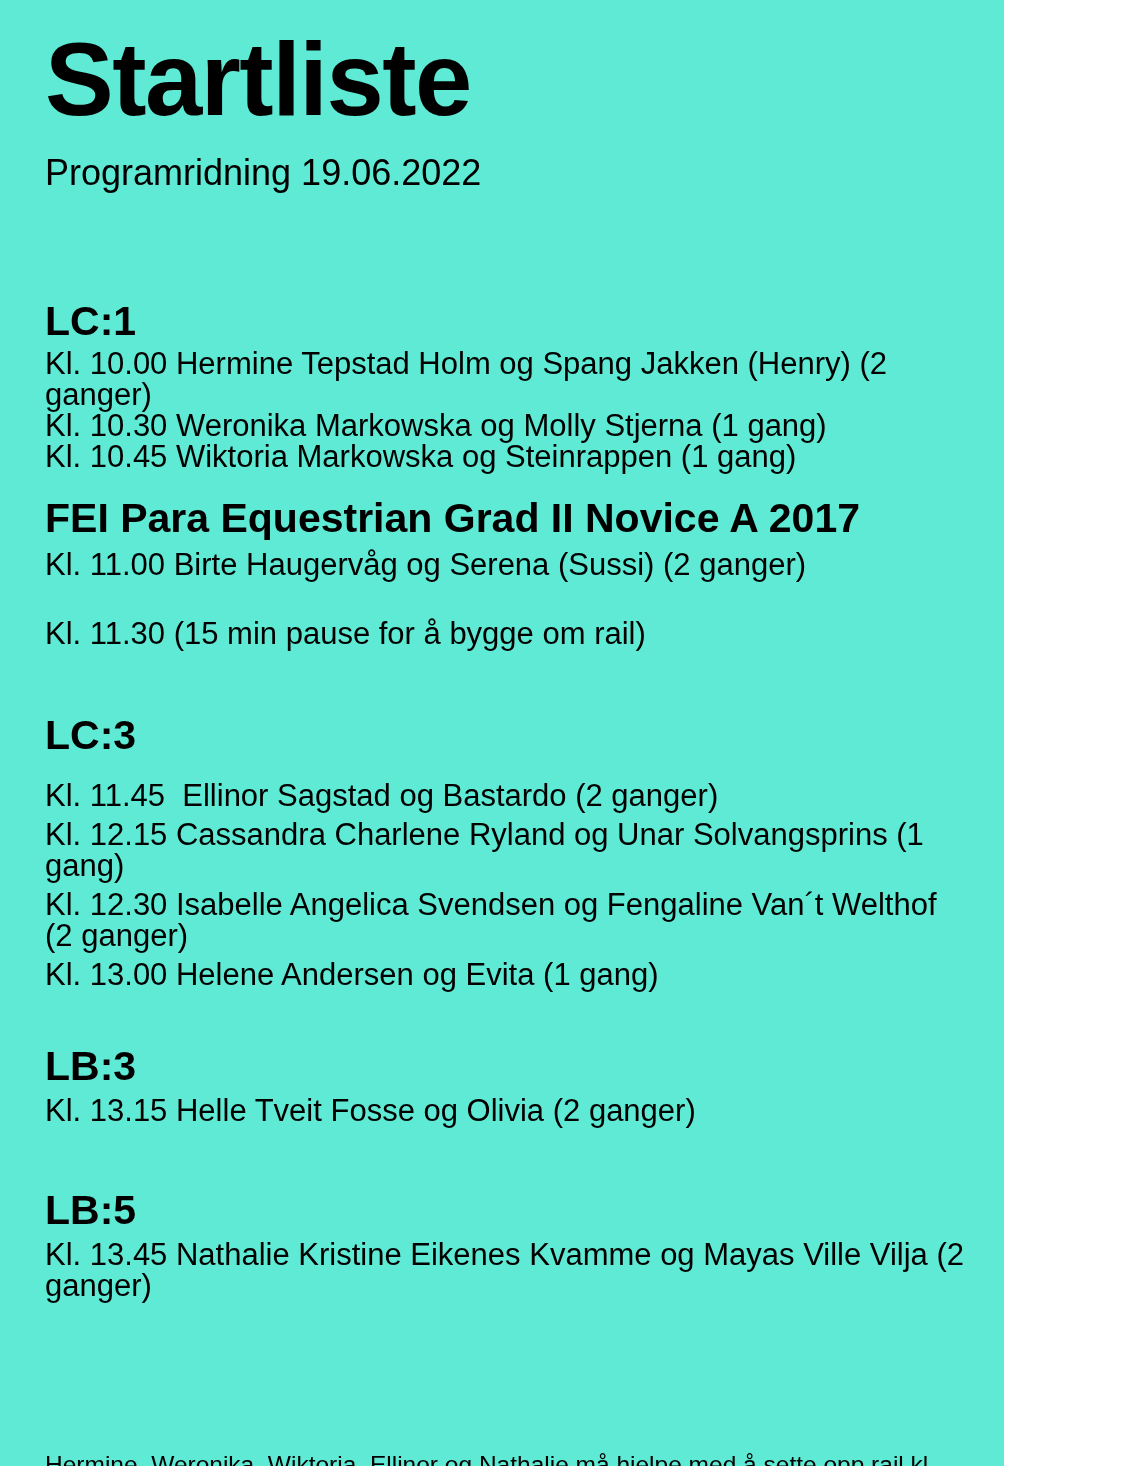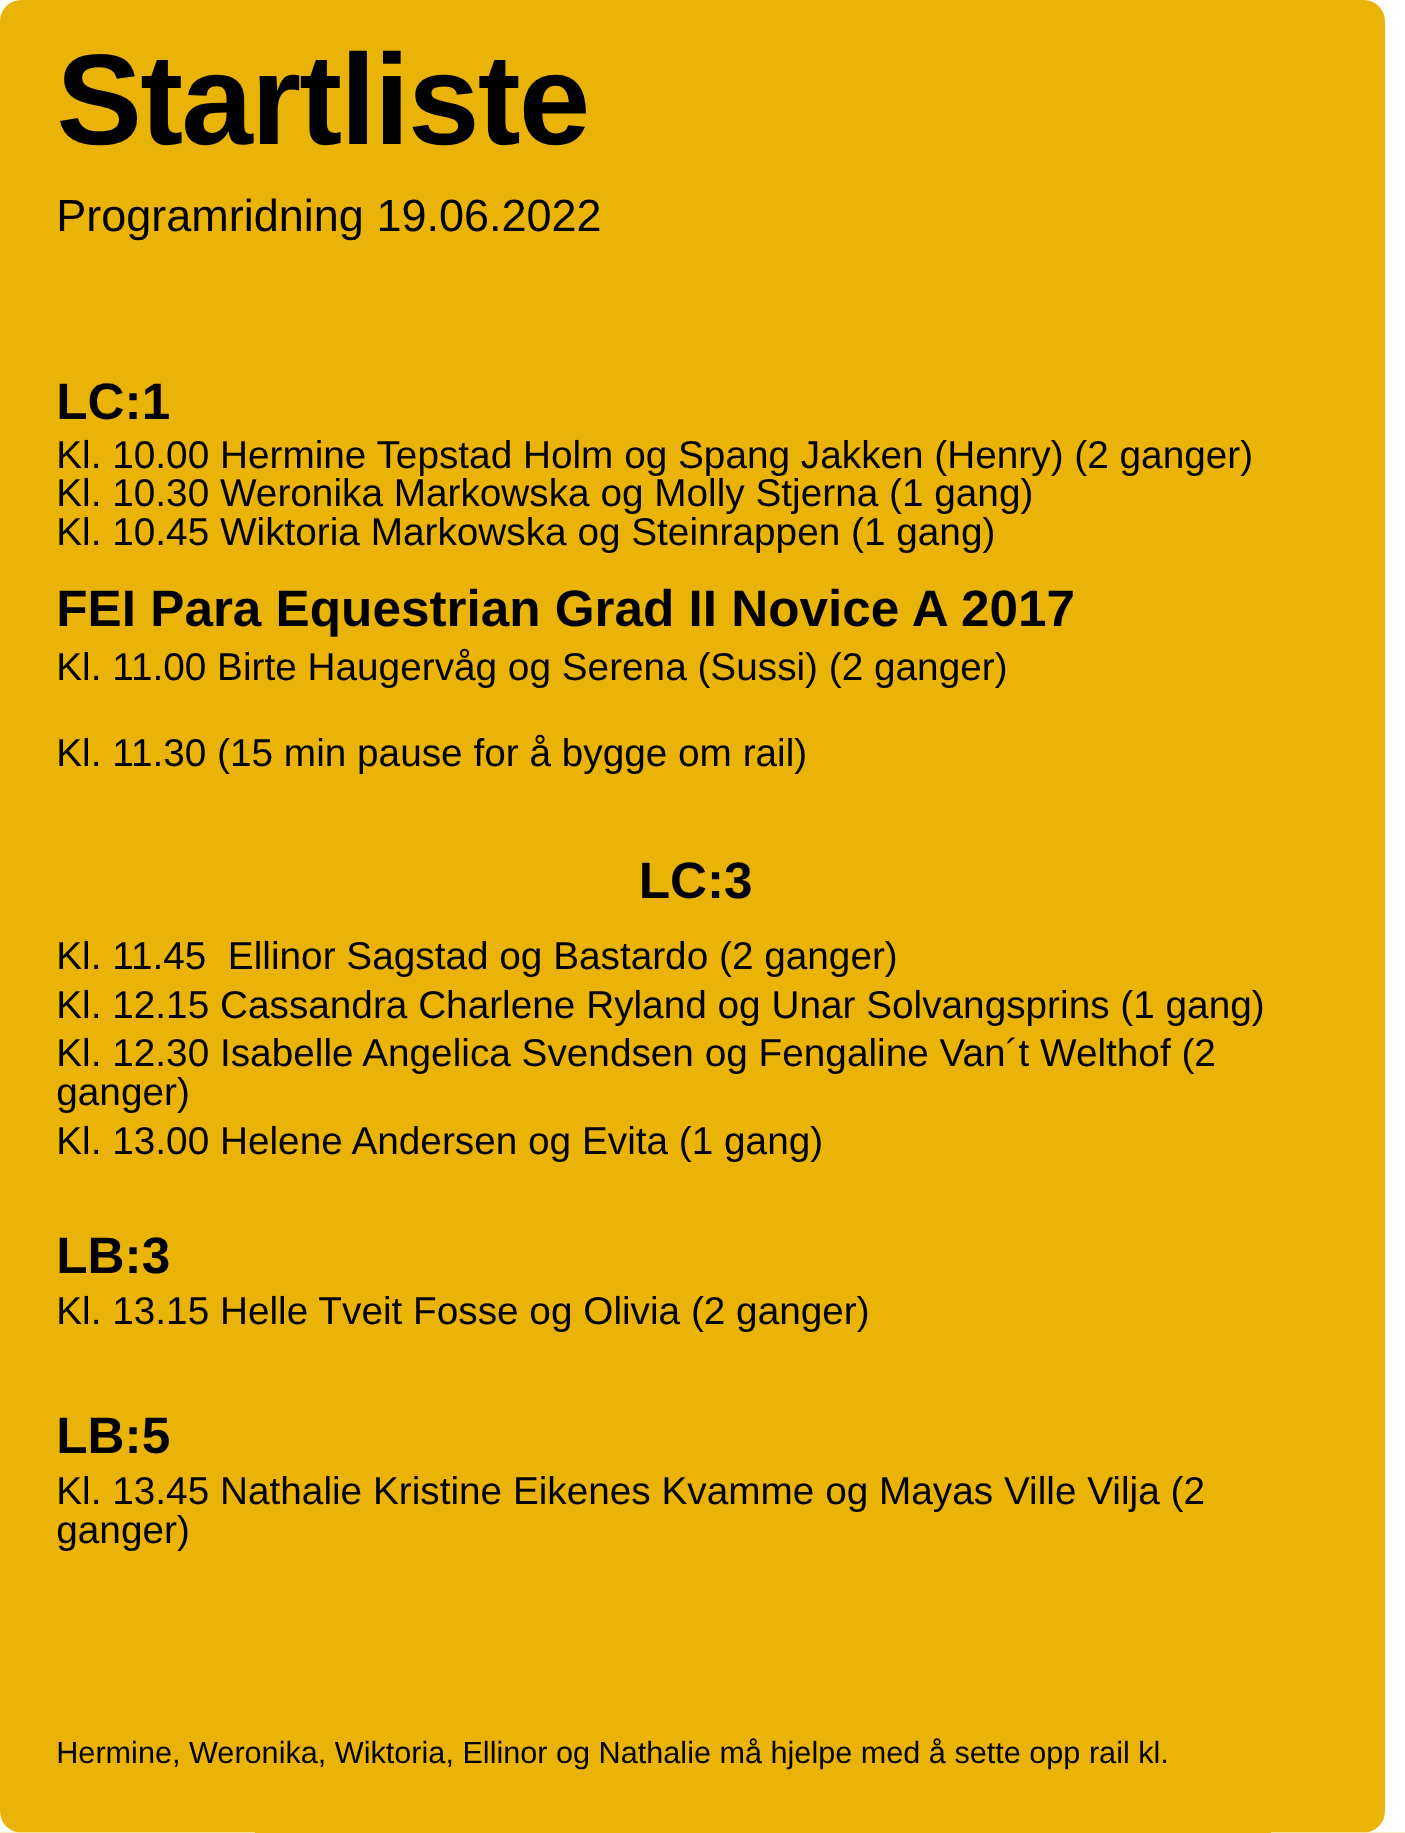--- a/index.html
+++ b/index.html
@@ -1,26 +1,25 @@
 <!DOCTYPE html>
 <html><head>
 <meta charset="utf-8">
 <style>
   html, body { margin: 0; padding: 0; background: #ffffff; }
   .page {
     position: relative;
-    width: 1108px;
+    width: 1004px;
     height: 1466px;
     box-sizing: border-box;
     padding: 24px 40px 0 45px;
-    background: #eab308;
+    background: #5eead4;
     color: #000000;
     font-family: "Liberation Sans", "DejaVu Sans", sans-serif;
     overflow: hidden;
-    border-radius: 17px;
   }
   .title {
     margin: 0;
     font-size: 103px;
     font-weight: 700;
     line-height: 1.08;
     letter-spacing: -1.5px;
   }
   .subtitle {
     margin-top: 20px;
@@ -40,21 +39,21 @@
     white-space: pre-wrap;
   }
   
   .sec-lc1 h2  { margin-top: 110px; }
   .sec-lc1 .entries { margin-top: 6px; }
 
   .sec-fei h2  { margin-top: 26px; }
   .sec-fei .entries { margin-top: 10px; }
   .sec-fei .pause-line { margin-top: 38px; }
 
-  .sec-lc3 h2  { margin-top: 66px; text-align: center; }
+  .sec-lc3 h2  { margin-top: 66px; }
   .sec-lc3 .entries { margin-top: 24px; }
   .sec-lc3 .entry + .entry { margin-top: 8px; }
 
   .sec-lb3 h2  { margin-top: 56px; }
   .sec-lb3 .entries { margin-top: 8px; }
 
   .sec-lb5 h2  { margin-top: 64px; }
   .sec-lb5 .entries { margin-top: 8px; }
 
   .note {

